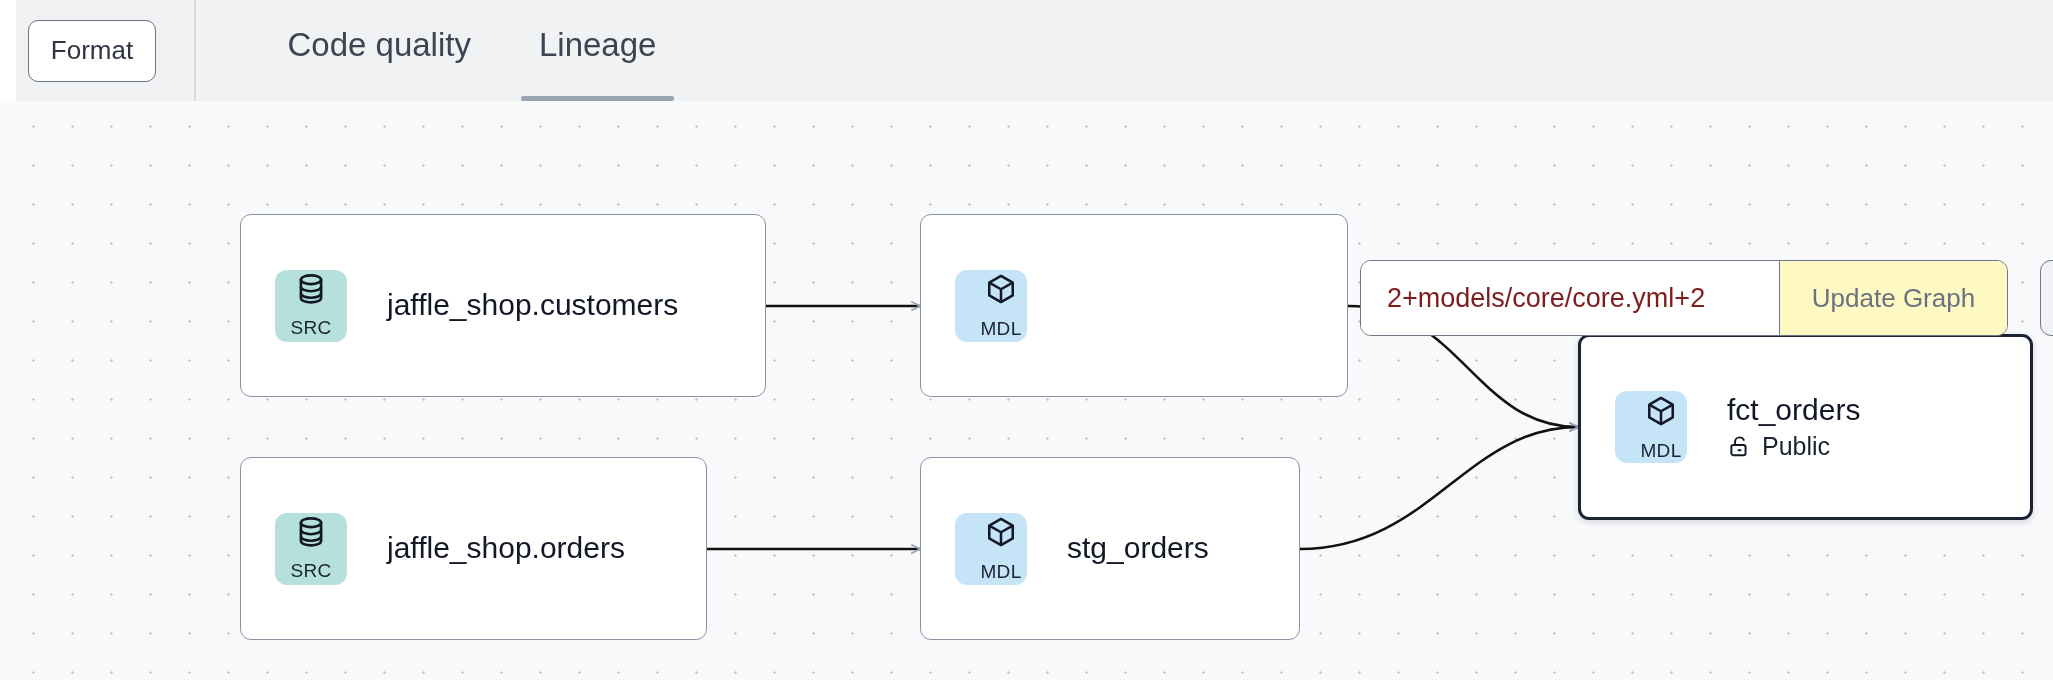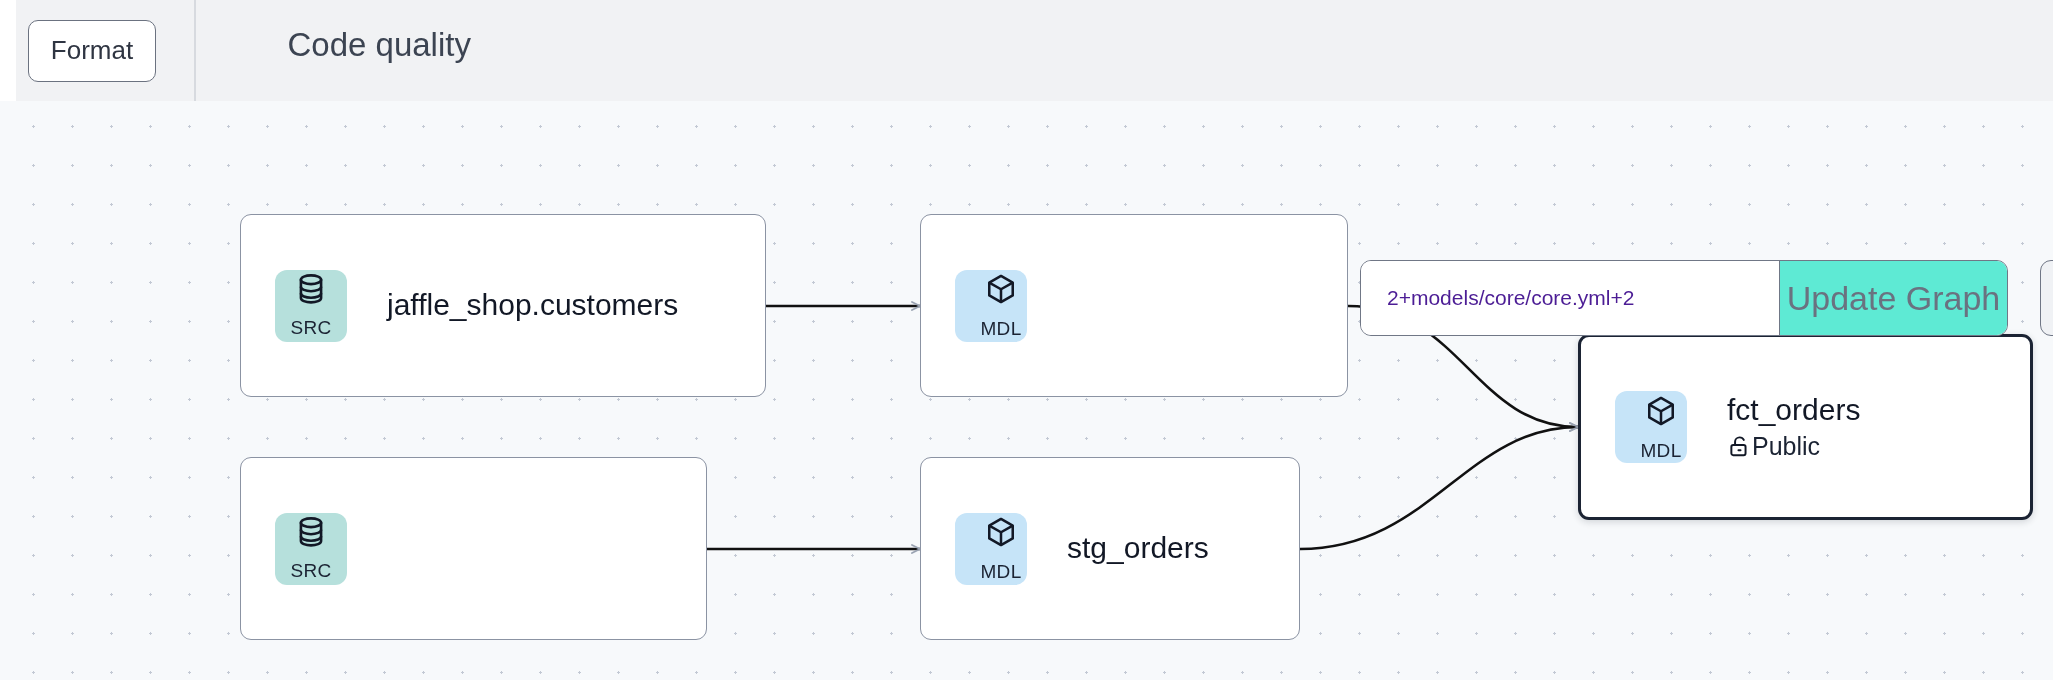--- a/index.html
+++ b/index.html
@@ -158,21 +158,21 @@
   .node-title {
     font-size: 30px;
     color: #121826;
     white-space: nowrap;
     line-height: 1.15;
   }
 
   .node-sub {
     display: flex;
     align-items: center;
-    gap: 1px;
+    gap: 11px;
     font-size: 25px;
     color: #1b2333;
     white-space: nowrap;
   }
 
   
   .selector {
     position: absolute;
     left: 1360px;
     top: 159px;
@@ -184,35 +184,35 @@
     border-radius: 11px;
     overflow: hidden;
   }
 
   .selector-input {
     width: 418px;
     height: 100%;
     border: none;
     outline: none;
     background: #ffffff;
-    font-size: 21px;
-    color: #4c1d95;
+    font-size: 27px;
+    color: #7f1d1d;
     padding: 0 0 0 26px;
     font-family: "Liberation Sans", sans-serif;
   }
 
   .selector-btn {
     width: 228px;
     height: 100%;
-    background: #5eead4;
+    background: #fef9c3;
     border-left: 1.6px solid #707786;
     display: flex;
     align-items: center;
     justify-content: center;
-    font-size: 34px;
+    font-size: 26px;
     color: #6a7280;
     cursor: pointer;
   }
 
   .edge-panel {
     position: absolute;
     left: 2040px;
     top: 159px;
     width: 60px;
     height: 76px;
@@ -228,20 +228,24 @@
 
   <div class="header">
     <div class="format-btn">Format</div>
 
     <div class="header-divider"></div>
 
     <div class="tabs">
       <div class="tab">
         <span>Code quality</span>
       </div>
+      <div class="tab">
+        <span>Lineage</span>
+        <span class="tab-underline"></span>
+      </div>
     </div>
   </div>
 
   <div class="canvas">
 
     <svg class="edges-svg" viewBox="0 0 2053 579">
       <defs>
         <marker id="arrow" markerWidth="14" markerHeight="14" refX="11" refY="5" orient="auto" markerUnits="userSpaceOnUse">
           <path d="M3,1 L11,5 L3,9" fill="none" stroke="#9aa3b2" stroke-width="1.8" stroke-linecap="round" stroke-linejoin="round"></path>
         </marker>
@@ -284,20 +288,23 @@
 
     <div class="node" style="left:240px; top:356px; width:467px; height:183px;">
       <div class="badge src">
         <svg width="34" height="30" viewBox="0 0 24 22">
           <ellipse cx="12" cy="4.2" rx="7.4" ry="3.2" fill="none" stroke="#121826" stroke-width="1.9"></ellipse>
           <path d="M4.6,4.2 V17.6 C4.6,19.4 8,20.8 12,20.8 C16,20.8 19.4,19.4 19.4,17.6 V4.2" fill="none" stroke="#121826" stroke-width="1.9" stroke-linecap="round"></path>
           <path d="M4.6,9.4 C4.6,11.2 8,12.6 12,12.6 C16,12.6 19.4,11.2 19.4,9.4" fill="none" stroke="#121826" stroke-width="1.9"></path>
           <path d="M4.6,14.2 C4.6,16 8,17.4 12,17.4 C16,17.4 19.4,16 19.4,14.2" fill="none" stroke="#121826" stroke-width="1.9"></path>
         </svg>
         <span class="badge-text">SRC</span>
+      </div>
+      <div class="node-body">
+        <div class="node-title">jaffle_shop.orders</div>
       </div>
     </div>
 
     <div class="node" style="left:920px; top:356px; width:380px; height:183px;">
       <div class="badge mdl">
         <svg width="34" height="32" viewBox="0 0 24 24">
           <path d="M12,2.2 L20.8,7.2 L20.8,16.8 L12,21.8 L3.2,16.8 L3.2,7.2 Z" fill="none" stroke="#121826" stroke-width="1.9" stroke-linejoin="round"></path>
           <path d="M3.2,7.2 L12,12.2 L20.8,7.2" fill="none" stroke="#121826" stroke-width="1.9" stroke-linejoin="round"></path>
           <path d="M12,12.2 L12,21.8" fill="none" stroke="#121826" stroke-width="1.9"></path>
         </svg>

